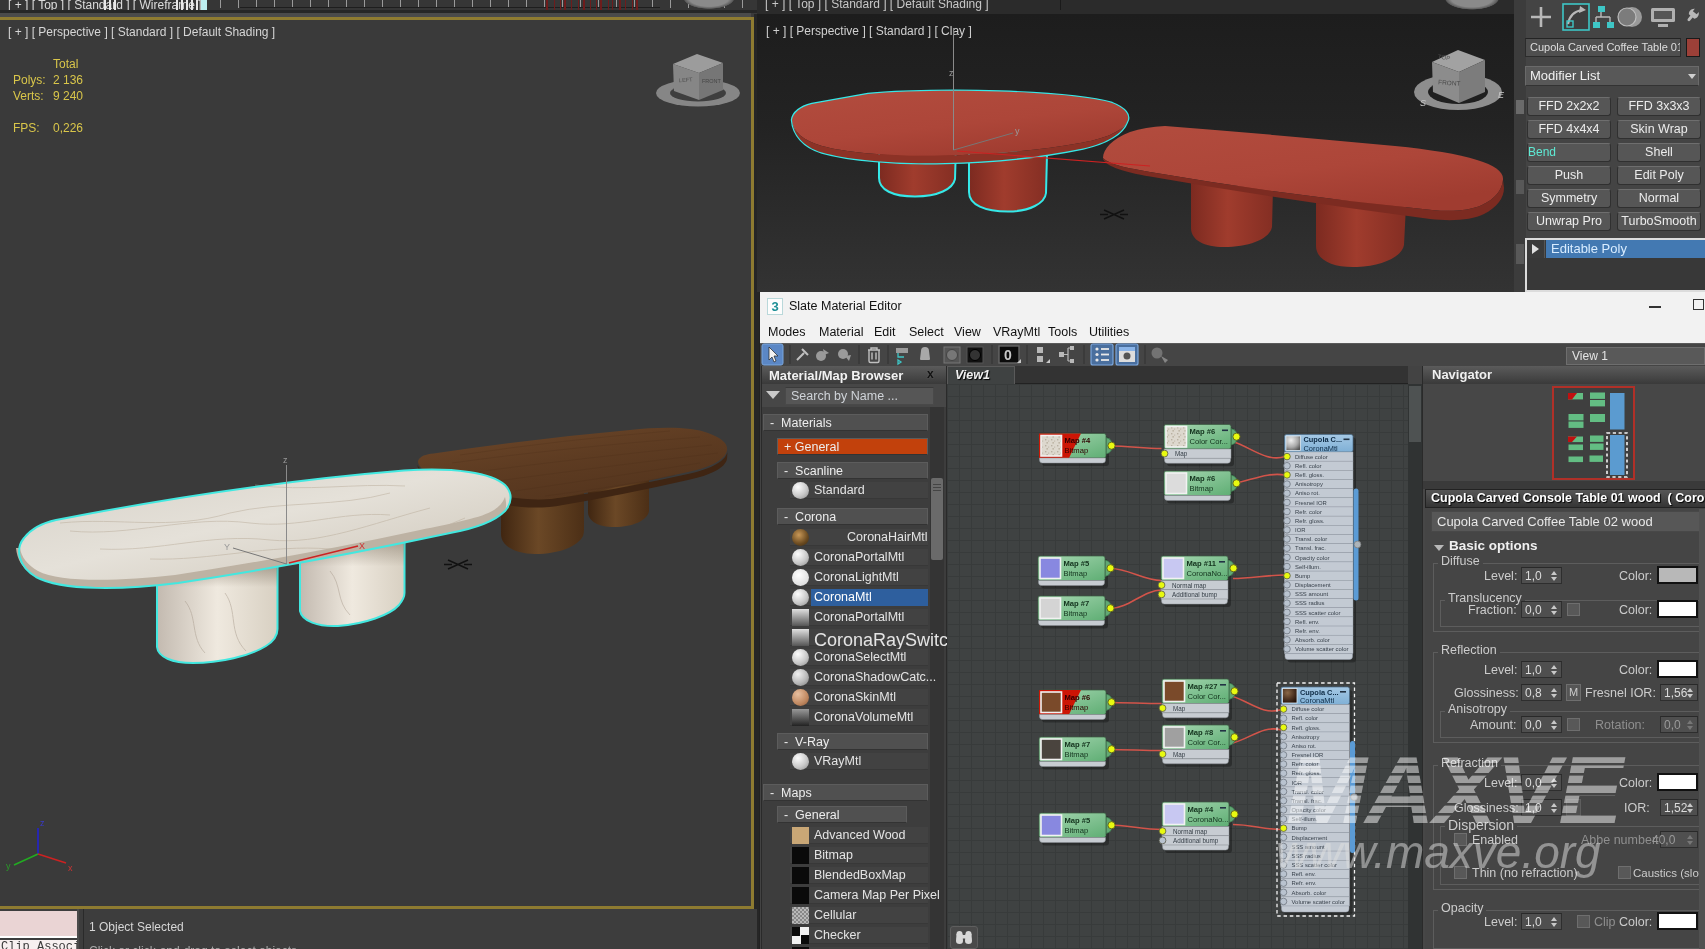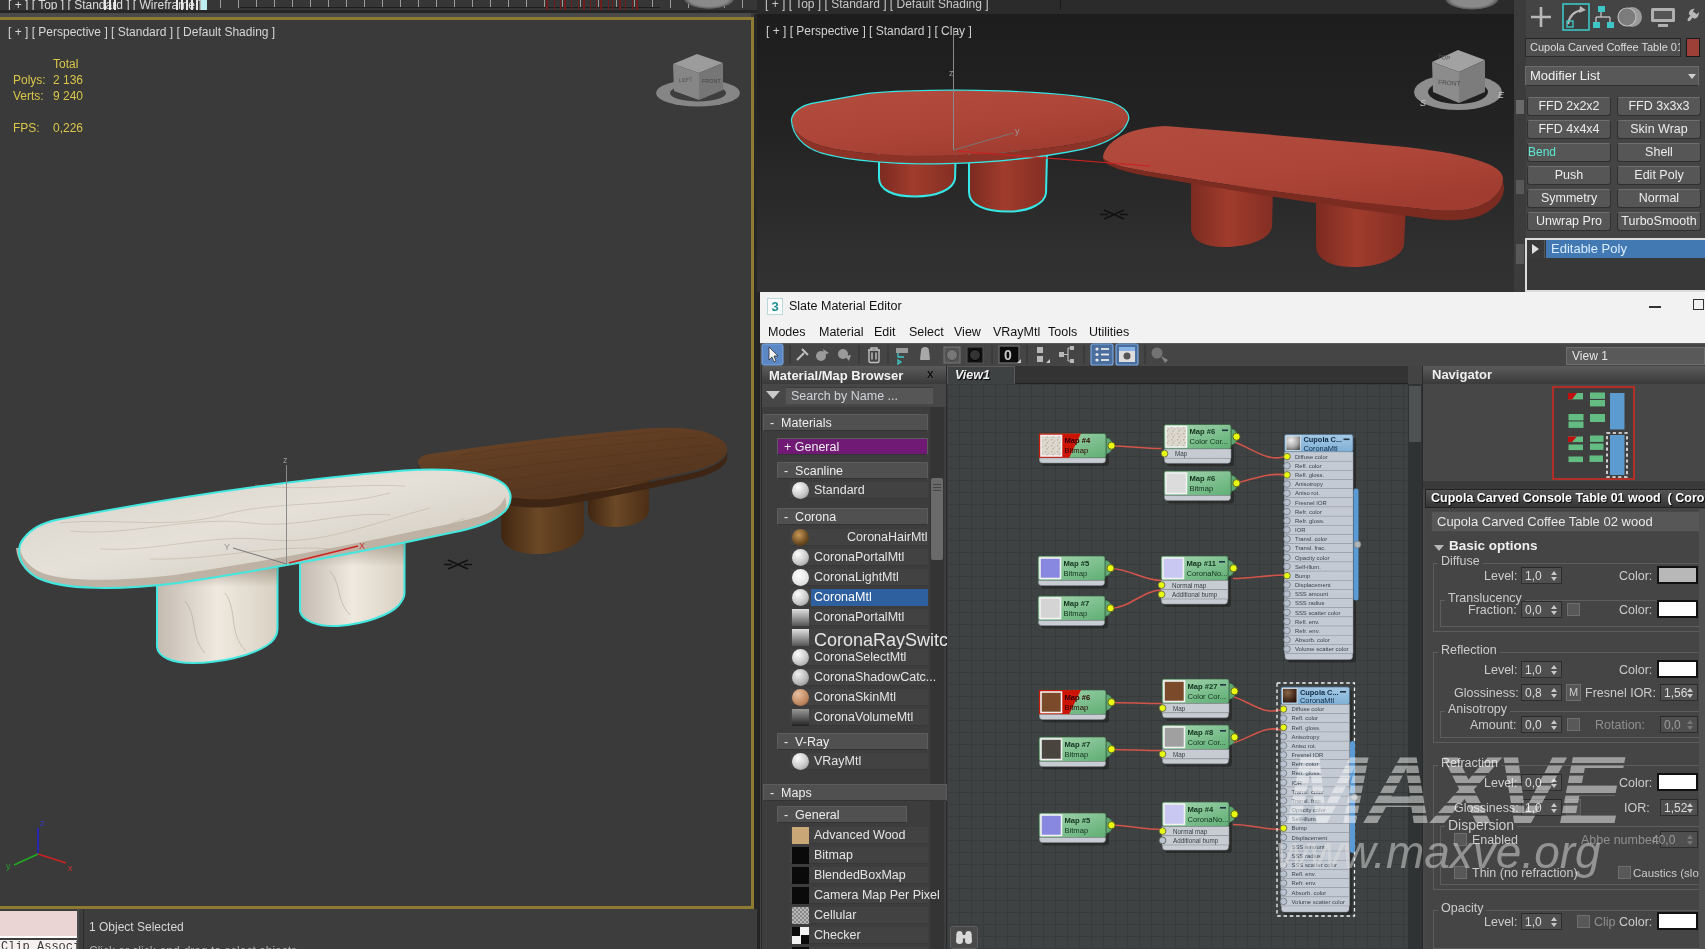--- a/index.html
+++ b/index.html
@@ -400,21 +400,21 @@
     <div class="abs" style="left:785px;top:387px;width:149px;height:18px;background:#565656;border:1px solid #494949;border-top-color:#3a3a3a"></div>
     <div class="t" style="left:791px;top:389px;font-size:12.5px;color:#cfd3d8">Search by Name ...</div>
     <div class="abs" style="left:930px;top:407px;width:14px;height:542px;background:#343434"></div>
     <div class="abs" style="left:931px;top:478px;width:12px;height:82px;background:#6a6a6a;border-radius:2px"></div>
     <div class="abs" style="left:933px;top:484px;width:8px;height:1px;background:#444"></div>
     <div class="abs" style="left:933px;top:487px;width:8px;height:1px;background:#444"></div>
     <div class="abs" style="left:933px;top:490px;width:8px;height:1px;background:#444"></div>
     <div class="abs" style="left:763px;top:414px;width:165px;height:17px;background:#505050;border:1px solid #5c5c5c;border-bottom-color:#333">
       <div class="t" style="left:6px;top:0.5px;font-size:12.5px;color:#ededed">-&nbsp; Materials</div>
     </div>
-    <div class="abs" style="left:777px;top:438px;width:151px;height:17px;background:#701a75;border:1px solid #5c5c5c;border-bottom-color:#333">
+    <div class="abs" style="left:777px;top:438px;width:151px;height:17px;background:#c2410c;border:1px solid #5c5c5c;border-bottom-color:#333">
       <div class="t" style="left:6px;top:0.5px;font-size:12.5px;color:#ededed">+ General</div>
     </div>
     <div class="abs" style="left:777px;top:462px;width:151px;height:17px;background:#505050;border:1px solid #5c5c5c;border-bottom-color:#333">
       <div class="t" style="left:6px;top:0.5px;font-size:12.5px;color:#ededed">-&nbsp; Scanline</div>
     </div>
     <div class="abs" style="left:790px;top:482px;width:138px;height:17px;background:#424242;border-bottom:1px solid #383838"></div>
     <div class="abs" style="left:792px;top:482px;width:17px;height:17px;border-radius:50%;background:radial-gradient(circle at 35% 30%,#fdfdfd,#c9c9c9 55%,#8a8a8a)"></div>
     <div class="t" style="left:814px;top:483px;font-size:12.5px;color:#e4e4e4">Standard</div>
     <div class="abs" style="left:777px;top:508px;width:151px;height:17px;background:#505050;border:1px solid #5c5c5c;border-bottom-color:#333">
       <div class="t" style="left:6px;top:0.5px;font-size:12.5px;color:#ededed">-&nbsp; Corona</div>
@@ -449,21 +449,21 @@
     <div class="t" style="left:814px;top:690px;font-size:12.5px;color:#e4e4e4">CoronaSkinMtl</div>
     <div class="abs" style="left:790px;top:709px;width:138px;height:17px;background:#424242;border-bottom:1px solid #383838"></div>
     <div class="abs" style="left:792px;top:709px;width:17px;height:17px;background:linear-gradient(#999,#222)"></div>
     <div class="t" style="left:814px;top:710px;font-size:12.5px;color:#e4e4e4">CoronaVolumeMtl</div>
     <div class="abs" style="left:777px;top:733px;width:151px;height:17px;background:#505050;border:1px solid #5c5c5c;border-bottom-color:#333">
       <div class="t" style="left:6px;top:0.5px;font-size:12.5px;color:#ededed">-&nbsp; V-Ray</div>
     </div>
     <div class="abs" style="left:790px;top:753px;width:138px;height:17px;background:#424242;border-bottom:1px solid #383838"></div>
     <div class="abs" style="left:792px;top:753px;width:17px;height:17px;border-radius:50%;background:radial-gradient(circle at 35% 30%,#fdfdfd,#c9c9c9 55%,#8a8a8a)"></div>
     <div class="t" style="left:814px;top:754px;font-size:12.5px;color:#e4e4e4">VRayMtl</div>
-    <div class="abs" style="left:763px;top:784px;width:184px;height:17px;background:#505050;border:1px solid #5c5c5c;border-bottom-color:#333">
+    <div class="abs" style="left:763px;top:784px;width:165px;height:17px;background:#505050;border:1px solid #5c5c5c;border-bottom-color:#333">
       <div class="t" style="left:6px;top:0.5px;font-size:12.5px;color:#ededed">-&nbsp; Maps</div>
     </div>
     <div class="abs" style="left:777px;top:806px;width:130px;height:17px;background:#505050;border:1px solid #5c5c5c;border-bottom-color:#333">
       <div class="t" style="left:6px;top:0.5px;font-size:12.5px;color:#ededed">-&nbsp; General</div>
     </div>
     <div class="abs" style="left:790px;top:827px;width:138px;height:17px;background:#424242;border-bottom:1px solid #383838"></div>
     <div class="abs" style="left:792px;top:827px;width:17px;height:17px;background:#c9a776"></div>
     <div class="t" style="left:814px;top:828px;font-size:12.5px;color:#e4e4e4">Advanced Wood</div>
     <div class="abs" style="left:790px;top:847px;width:138px;height:17px;background:#424242;border-bottom:1px solid #383838"></div>
     <div class="abs" style="left:792px;top:847px;width:17px;height:17px;background:#0a0a0a"></div>

